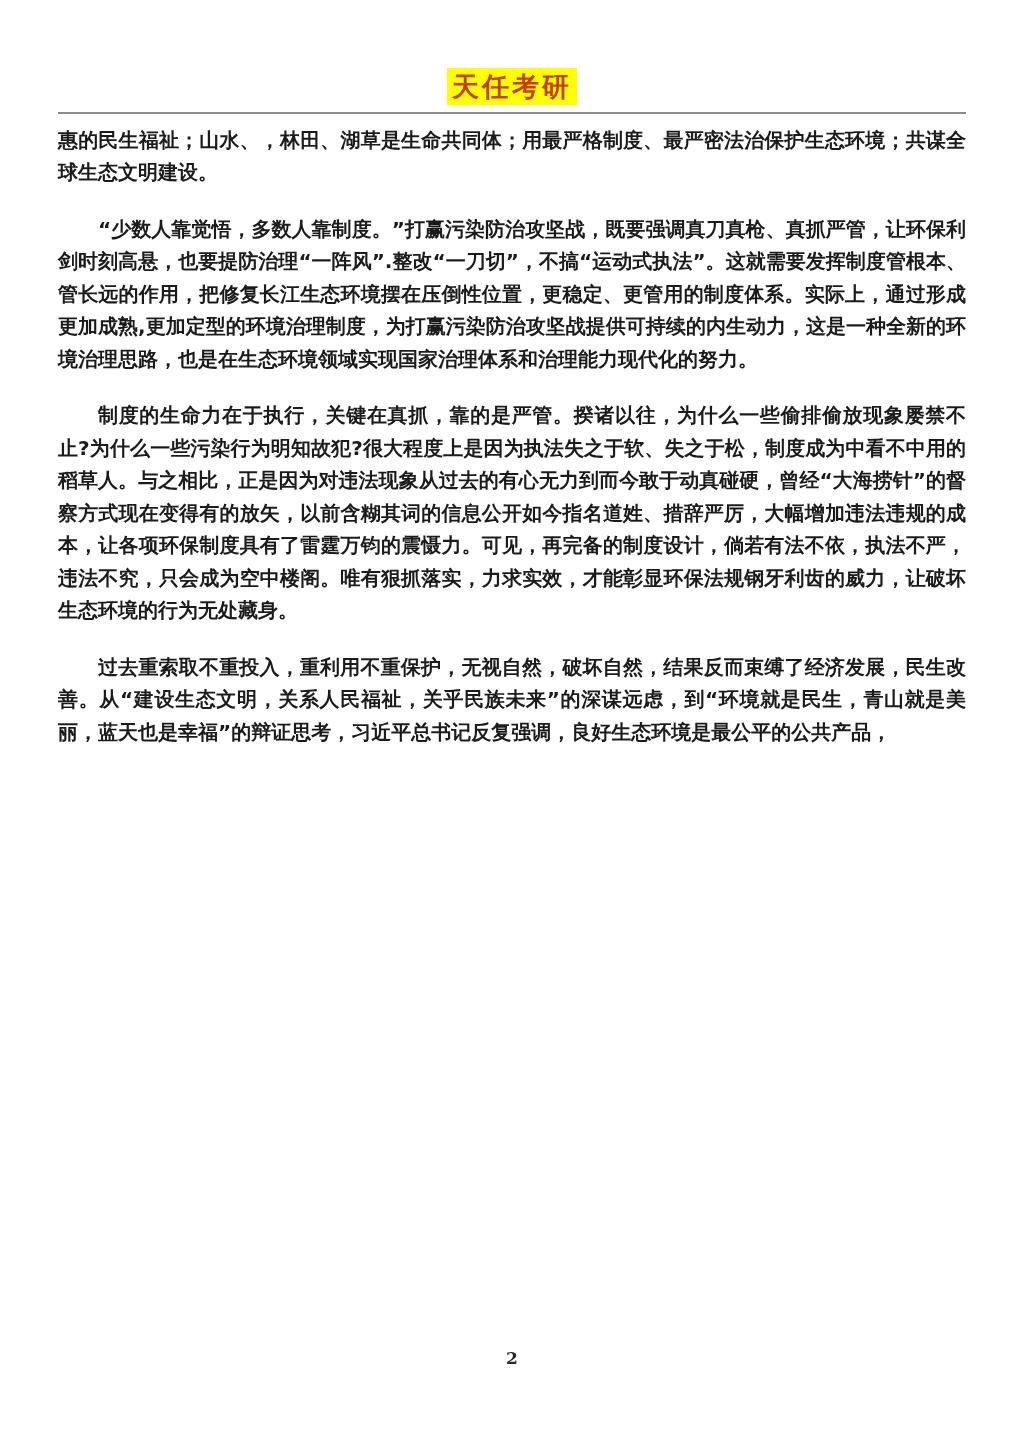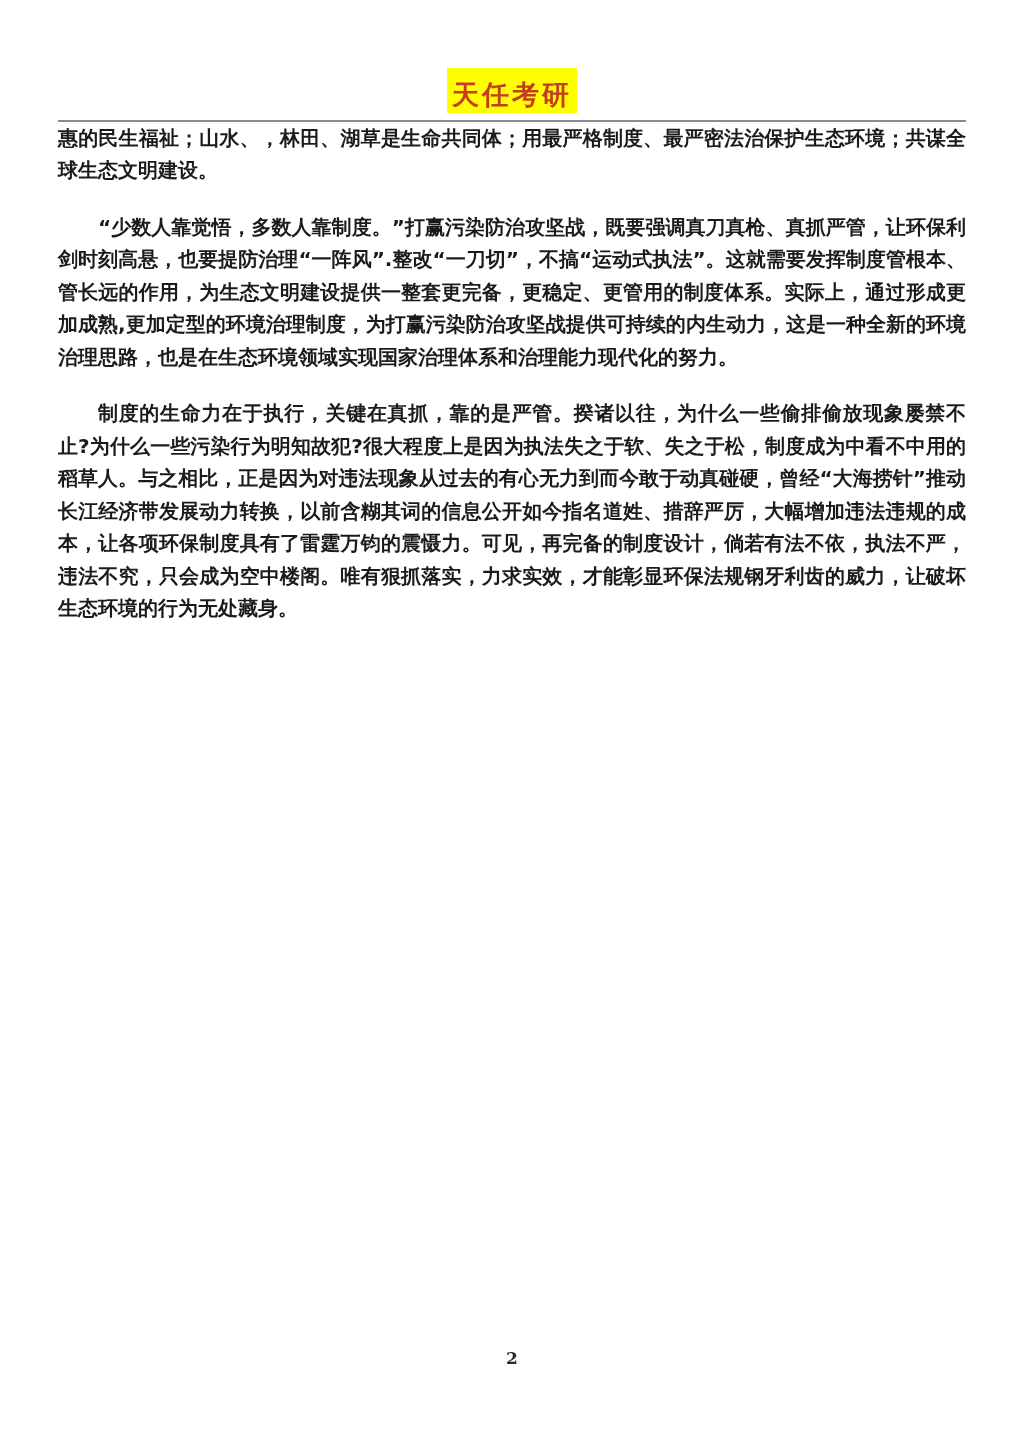--- a/index.html
+++ b/index.html
@@ -22,29 +22,30 @@
     text-align: center;
     padding-top: 68px;
   }
   .brand {
     display: inline-block;
     background: var(--brand-bg, #ffff00);
     color: var(--brand-text, #c43e1c);
     font-size: 27px;
     font-weight: bold;
     letter-spacing: 3px;
-    padding: 12px 5px 3px 5px;
+    padding: 4px 5px 3px 5px;
     line-height: 1.1;
   }
   .rule {
     border: none;
     border-top: 2px solid var(--rule, #8c8c8c);
     margin: 7px 0 0 0;
   }
   .body-text {
+    margin-top: 10px;
   }
   p.para {
     font-size: 20px;
     line-height: 32.5px;
     font-weight: 600;
     color: var(--body-text, #1b1b1b);
     text-align: justify;
     text-justify: inter-ideograph;
     margin: 0 0 24px 0;
   }
@@ -68,19 +69,20 @@
 
   <div class="header">
     <span class="brand">天任考研</span>
   </div>
 
   <hr class="rule">
 
   <div class="body-text">
 
   <p class="para">惠的民生福祉；山水、，林田、湖草是生命共同体；用最严格制度、最严密法治保护生态环境；共谋全球生态文明建设。</p>
-      <p class="para indent">“少数人靠觉悟，多数人靠制度。”打赢污染防治攻坚战，既要强调真刀真枪、真抓严管，让环保利剑时刻高悬，也要提防治理“一阵风”.整改“一刀切”，不搞“运动式执法”。这就需要发挥制度管根本、管长远的作用，为生态文明建设提供一整套更完备，更稳定、更管用的制度体系。实际上，通过形成更加成熟,更加定型的环境治理制度，为打赢污染防治攻坚战提供可持续的内生动力，这是一种全新的环境治理思路，也是在生态环境领域实现国家治理体系和治理能力现代化的努力。</p>
-      <p class="para indent">制度的生命力在于执行，关键在真抓，靠的是严管。揆诸以往，为什么一些偷排偷放现象屡禁不止?为什么一些污染行为明知故犯?很大程度上是因为执法失之于软、失之于松，制度成为中看不中用的稻草人。与之相比，正是因为对违法现象从过去的有心无力到而今敢于动真碰硬，曾经“大海捞针”推动长江经济带发展动力转换，以前含糊其词的信息公开如今指名道姓、措辞严厉，大幅增加违法违规的成本，让各项环保制度具有了雷霆万钧的震慑力。可见，再完备的制度设计，倘若有法不依，执法不严，违法不究，只会成为空中楼阁。唯有狠抓落实，力求实效，才能彰显环保法规钢牙利齿的威力，让破坏生态环境的行为无处藏身。</p>
+      <p class="para indent">“少数人靠觉悟，多数人靠制度。”打赢污染防治攻坚战，既要强调真刀真枪、真抓严管，让环保利剑时刻高悬，也要提防治理“一阵风”.整改“一刀切”，不搞“运动式执法”。这就需要发挥制度管根本、管长远的作用，把修复长江生态环境摆在压倒性位置，更稳定、更管用的制度体系。实际上，通过形成更加成熟,更加定型的环境治理制度，为打赢污染防治攻坚战提供可持续的内生动力，这是一种全新的环境治理思路，也是在生态环境领域实现国家治理体系和治理能力现代化的努力。</p>
+      <p class="para indent">制度的生命力在于执行，关键在真抓，靠的是严管。揆诸以往，为什么一些偷排偷放现象屡禁不止?为什么一些污染行为明知故犯?很大程度上是因为执法失之于软、失之于松，制度成为中看不中用的稻草人。与之相比，正是因为对违法现象从过去的有心无力到而今敢于动真碰硬，曾经“大海捞针”的督察方式现在变得有的放矢，以前含糊其词的信息公开如今指名道姓、措辞严厉，大幅增加违法违规的成本，让各项环保制度具有了雷霆万钧的震慑力。可见，再完备的制度设计，倘若有法不依，执法不严，违法不究，只会成为空中楼阁。唯有狠抓落实，力求实效，才能彰显环保法规钢牙利齿的威力，让破坏生态环境的行为无处藏身。</p>
+      <p class="para indent">过去重索取不重投入，重利用不重保护，无视自然，破坏自然，结果反而束缚了经济发展，民生改善。从“建设生态文明，关系人民福祉，关乎民族未来”的深谋远虑，到“环境就是民生，青山就是美丽，蓝天也是幸福”的辩证思考，习近平总书记反复强调，良好生态环境是最公平的公共产品，</p>
     </div>
 
   <div class="page-number">2</div>
 
 </div>
 
 </body></html>

